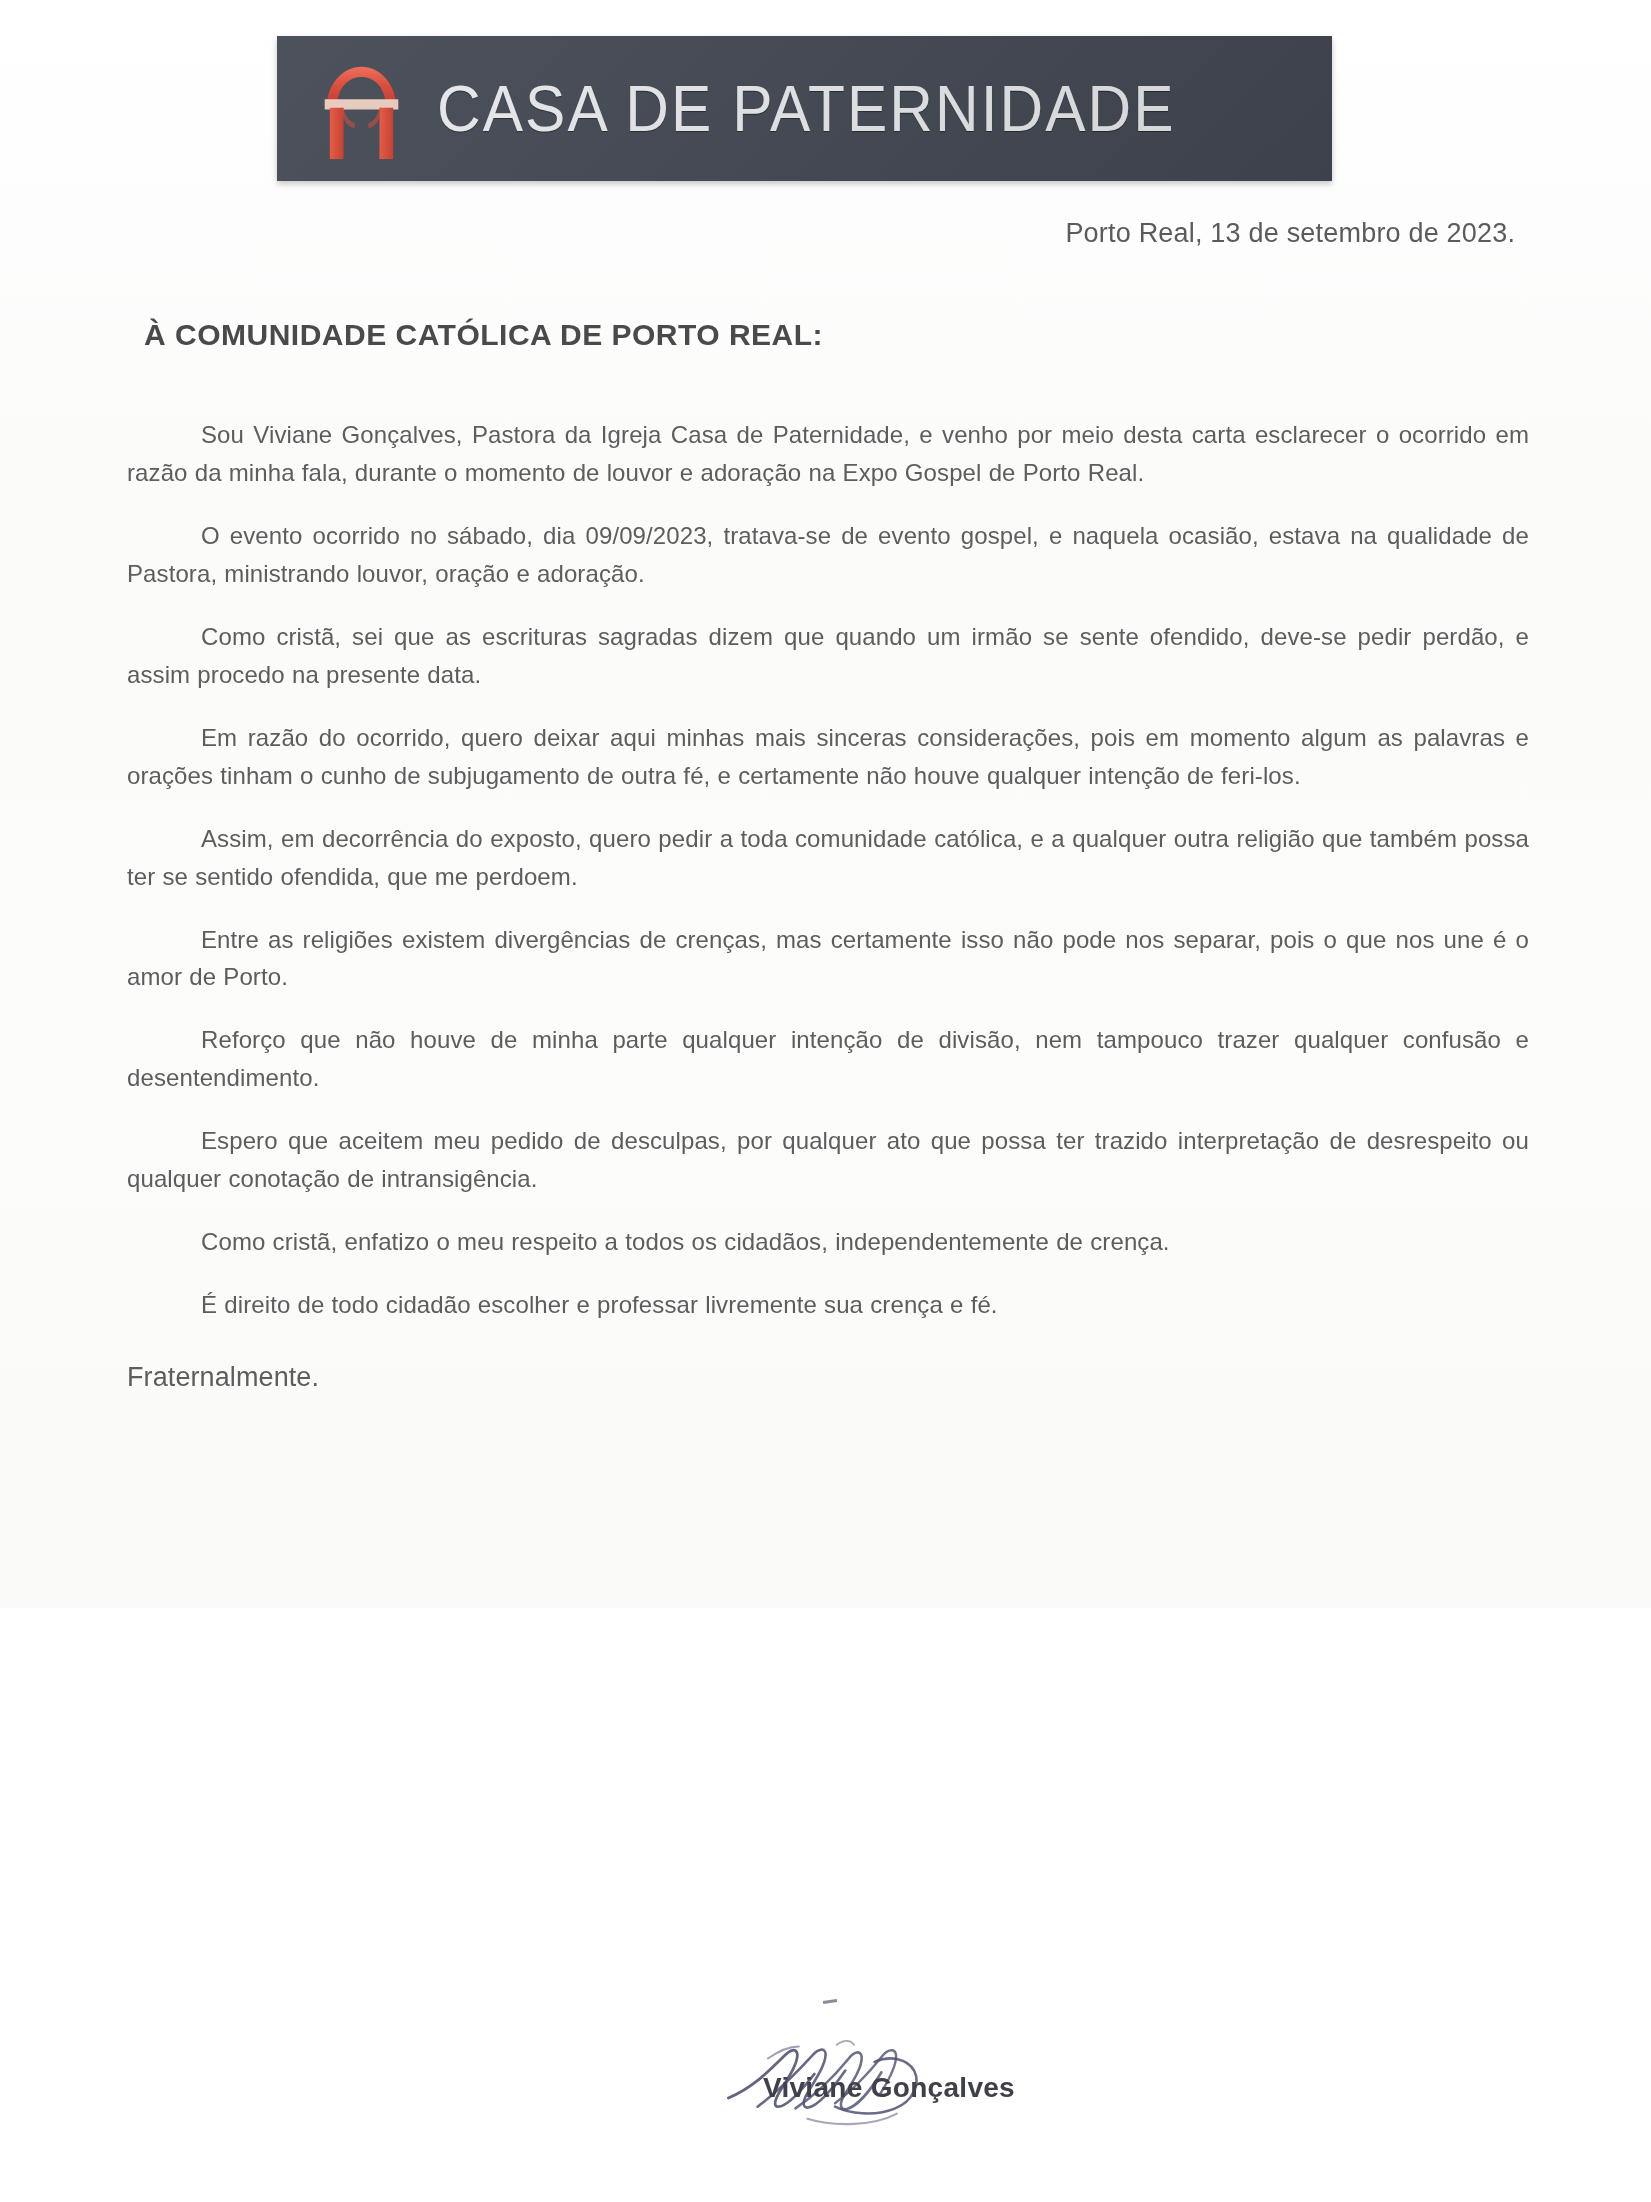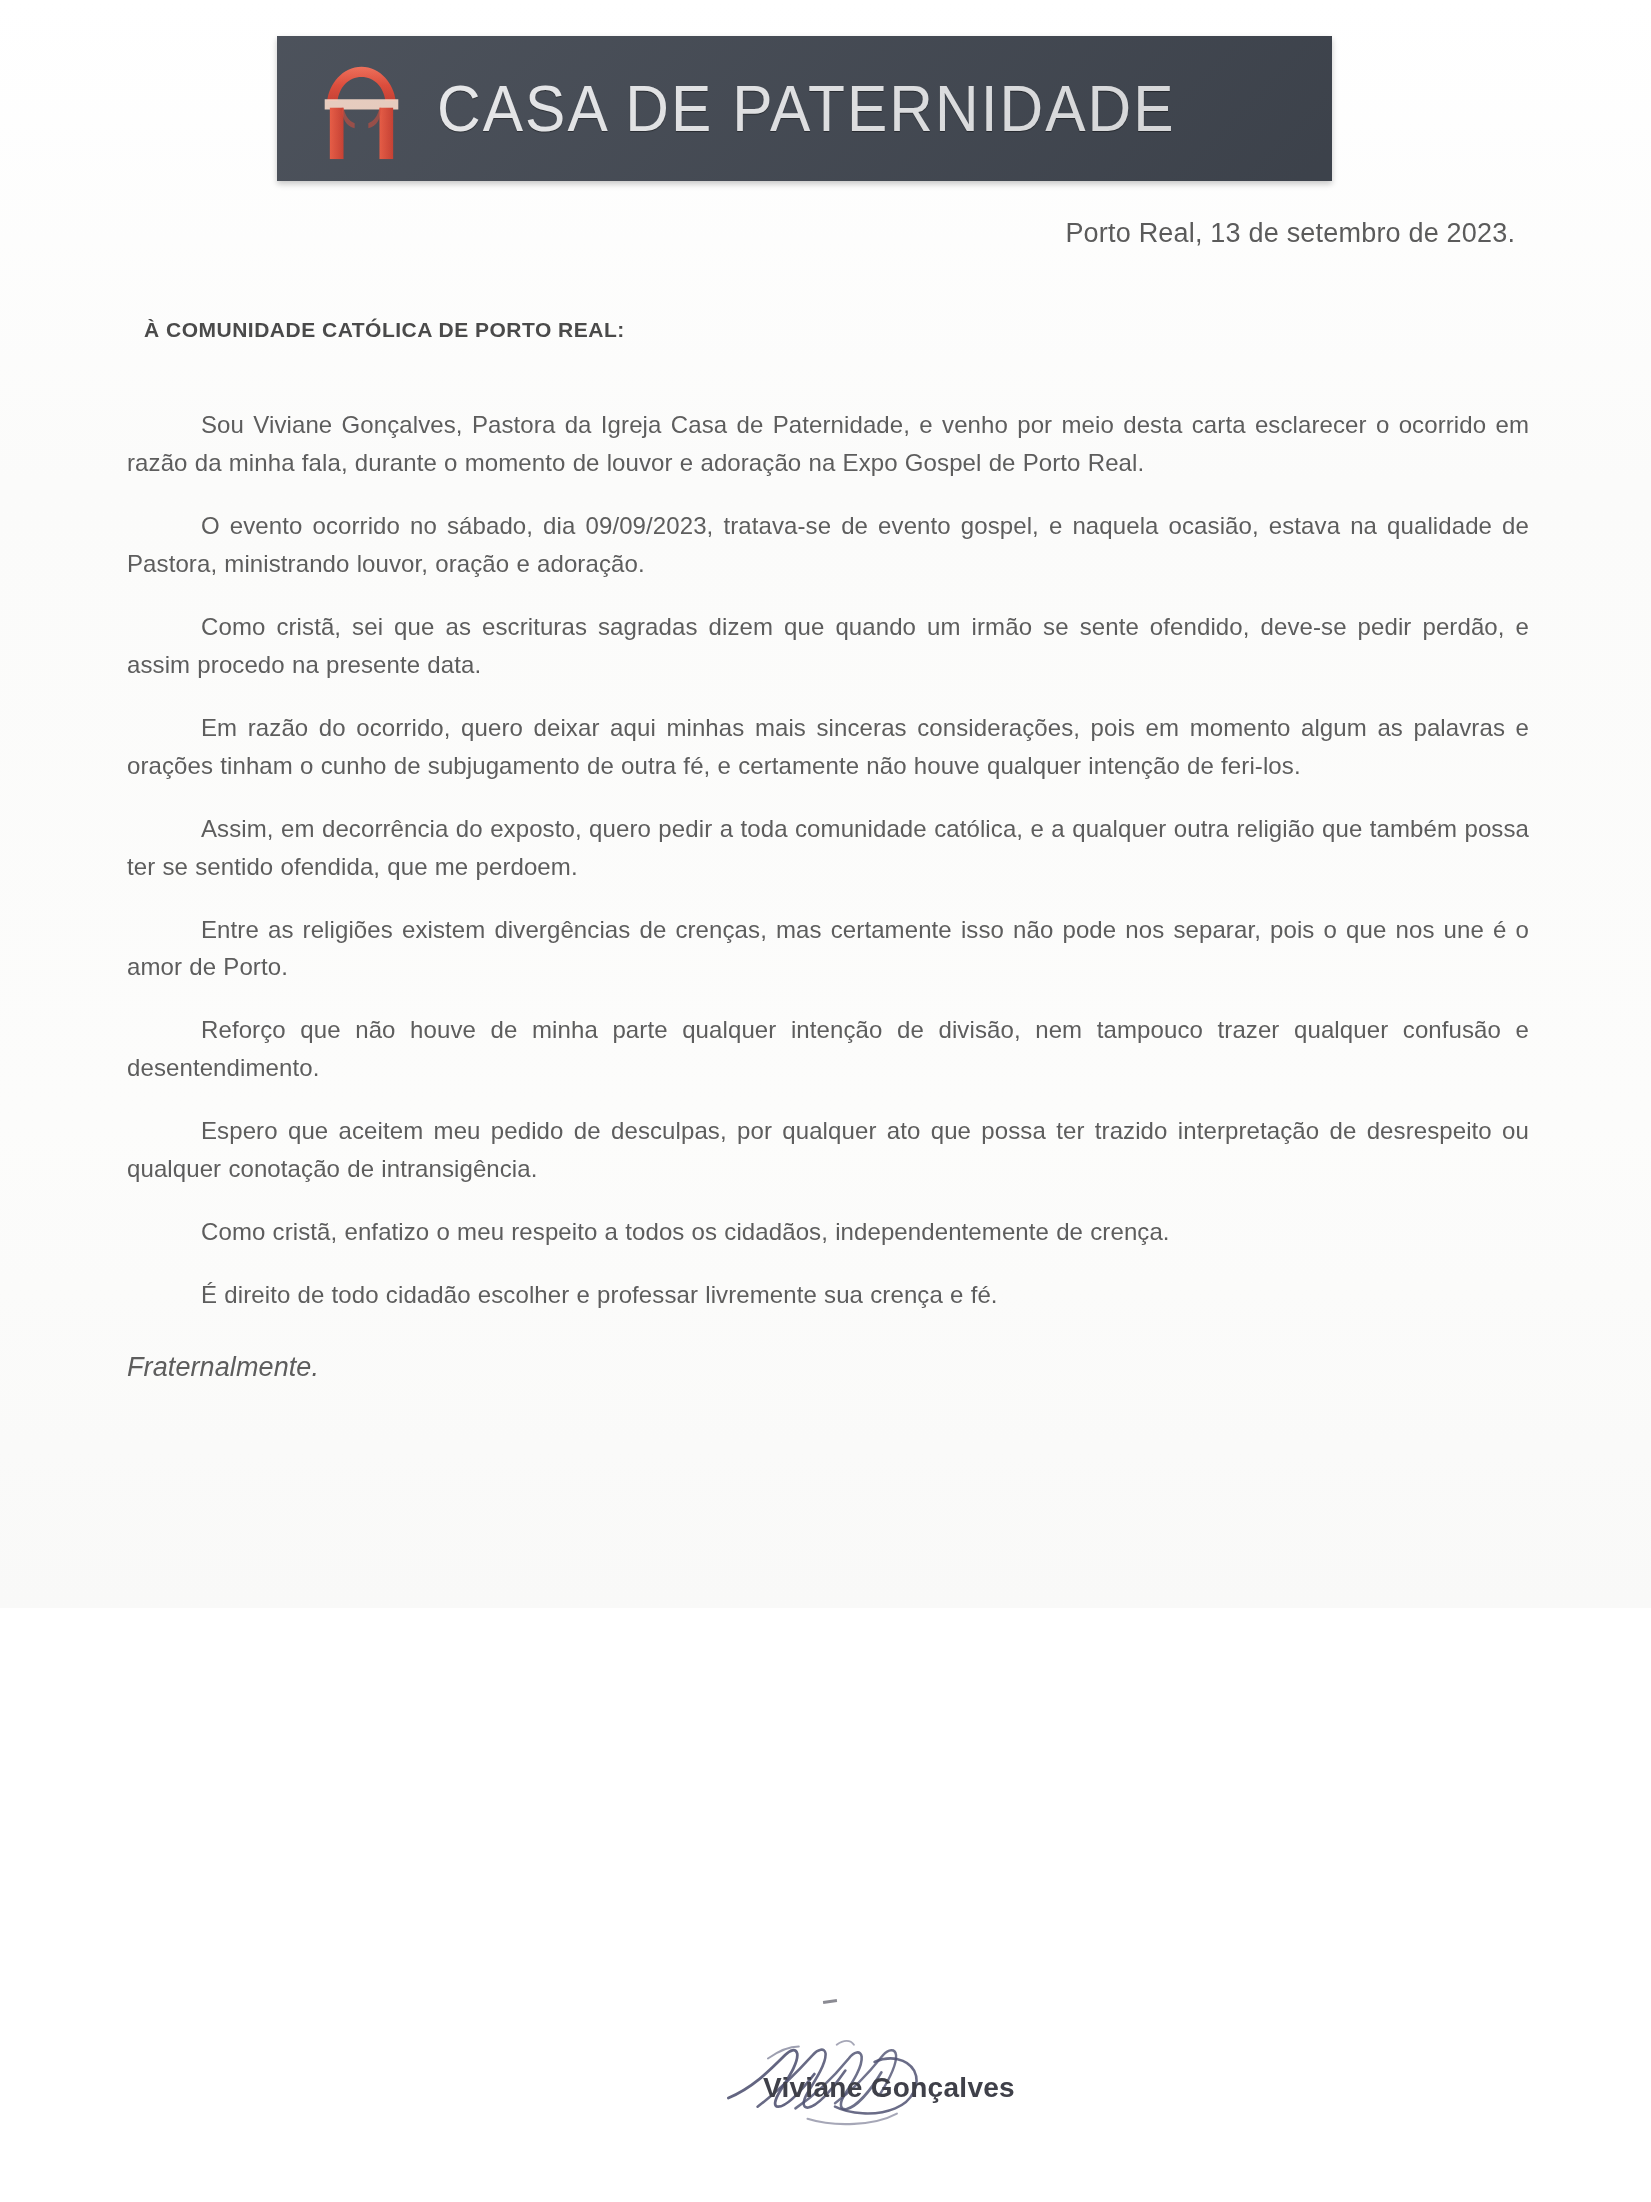--- a/index.html
+++ b/index.html
@@ -101,21 +101,21 @@
     text-align: right;
     font-size: 27px;
     line-height: 1.35;
     color: #5b5b5b;
     padding-right: 13.8px;
     margin-bottom: 67px;
     letter-spacing: 0.2px;
   }
 
   .addressee {
-    font-size: 21px;
+    font-size: 30px;
     font-weight: bold;
     color: #4a4a4a;
     letter-spacing: 0.5px;
     margin-bottom: 64px;
     padding-left: 17px;
   }
 
   .body-paragraphs { }
 
   .para {
@@ -129,21 +129,20 @@
     word-spacing: 0.4px;
   }
 
   .closing {
     font-size: 27px;
     line-height: 1.5;
     color: #5d5d5d;
     margin-top: 33px;
     margin-bottom: 0;
     text-indent: 0;
-    font-style: italic;
   }
 
   
   .signature-block {
     position: absolute;
     left: 654px;
     top: 2024px;
     width: 361px;
     text-align: right;
   }

